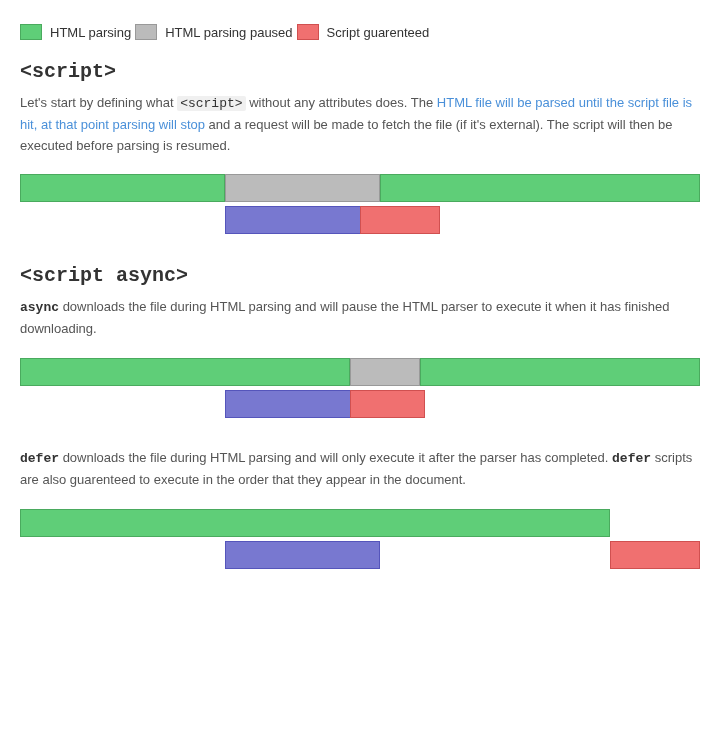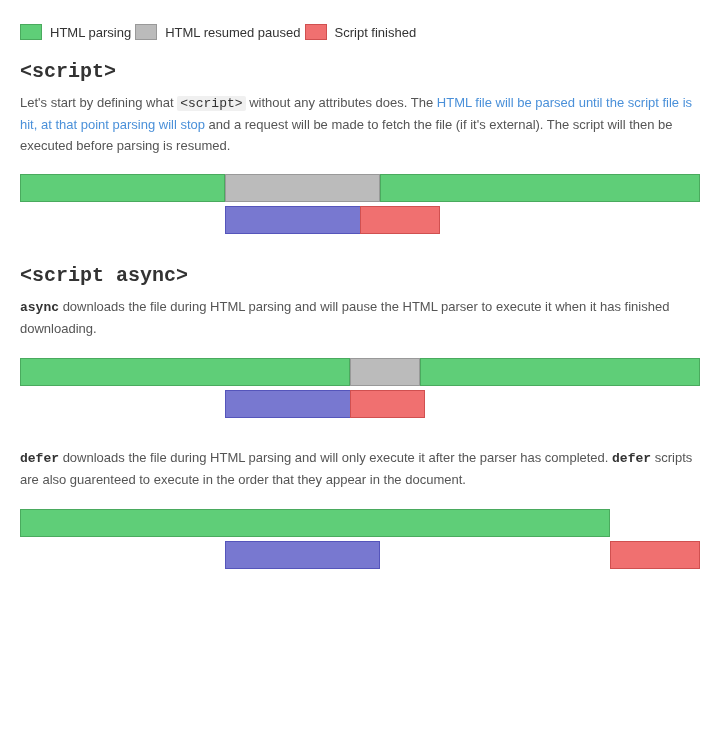--- a/index.html
+++ b/index.html
@@ -114,25 +114,25 @@
 <div class="section">
   <div class="legend-title"></div>
   <div class="legend-items">
 
   <div class="legend-item">
       <div class="legend-box color-green"></div>
       <span>HTML parsing</span>
     </div>
       <div class="legend-item">
       <div class="legend-box color-gray"></div>
-      <span>HTML resumed paused</span>
+      <span>HTML parsing paused</span>
     </div>
       <div class="legend-item">
       <div class="legend-box color-red"></div>
-      <span>Script finished</span>
+      <span>Script guarenteed</span>
     </div>
     </div>
 </div>
 
 <div id="sections-container">
     <div class="section">
       <div class="section-title">&lt;script&gt;</div>
       <p class="section-desc">Let's start by defining what <code>&lt;script&gt;</code> without any attributes does. The <span class="highlight-link">HTML file will be parsed until the script file is hit, at that point parsing will stop</span> and a request will be made to fetch the file (if it's external). The script will then be executed before parsing is resumed.</p>
       <div class="chart-container">
         <div class="chart-row">

